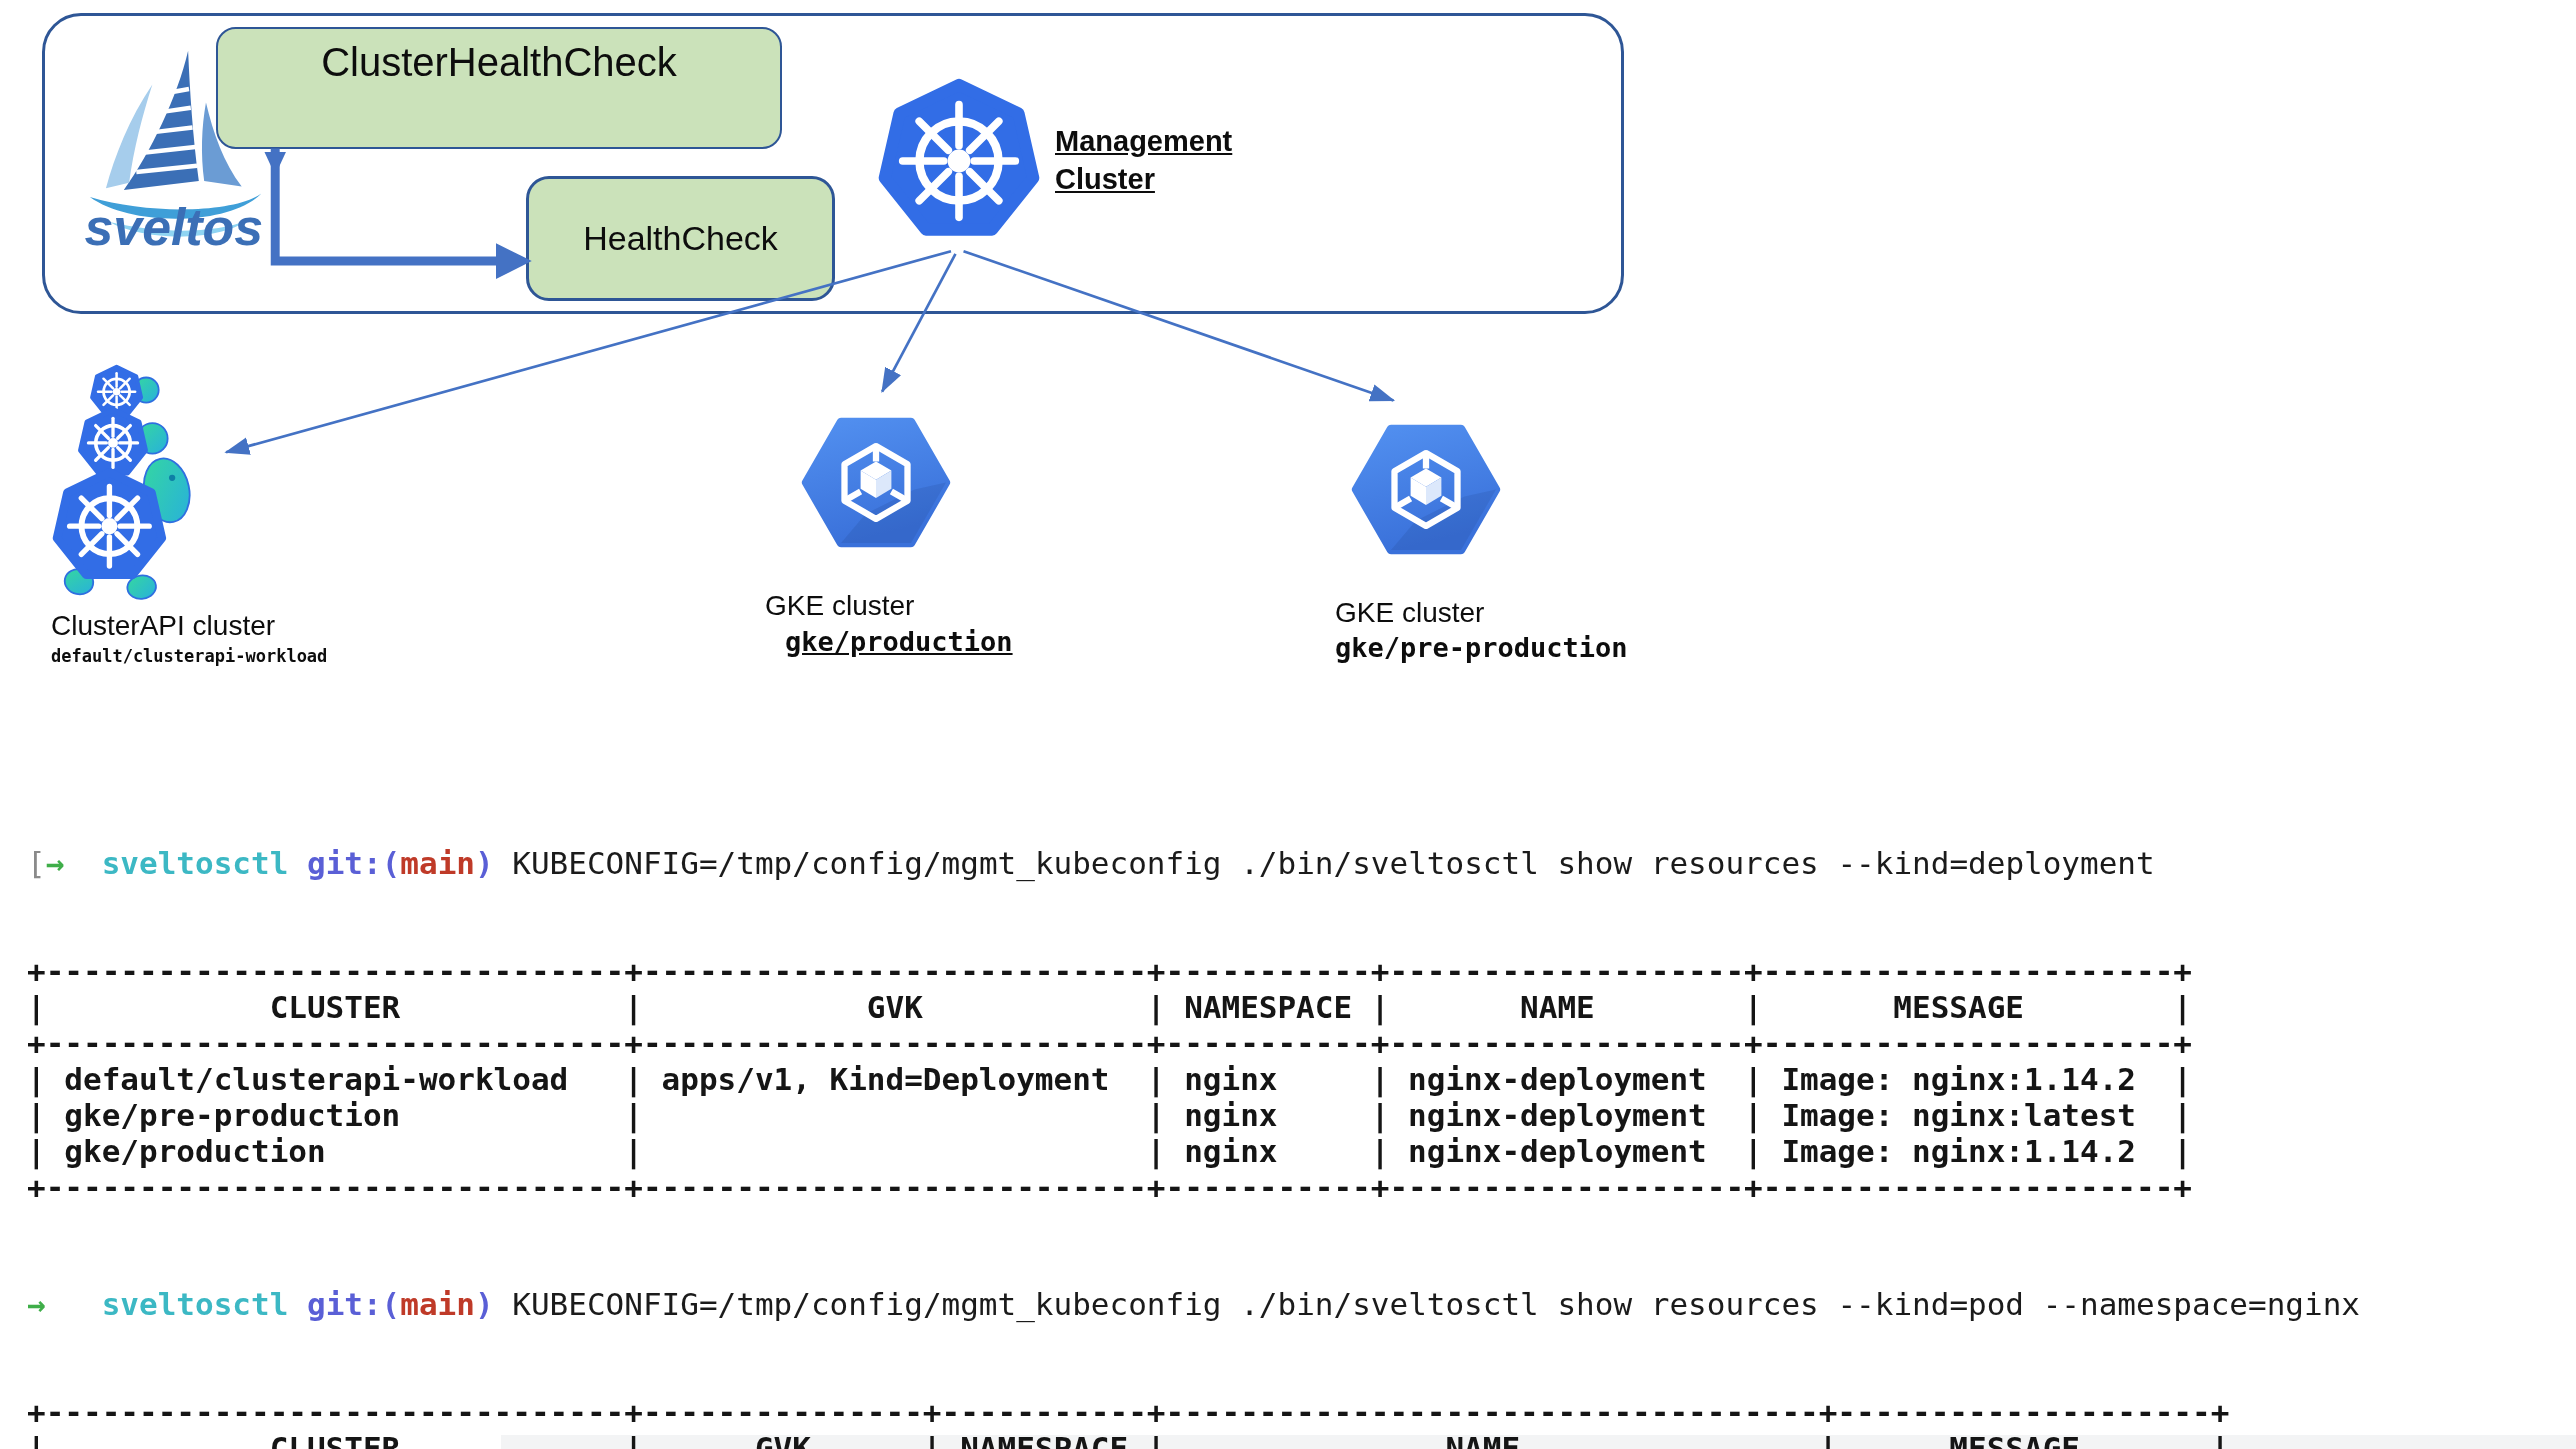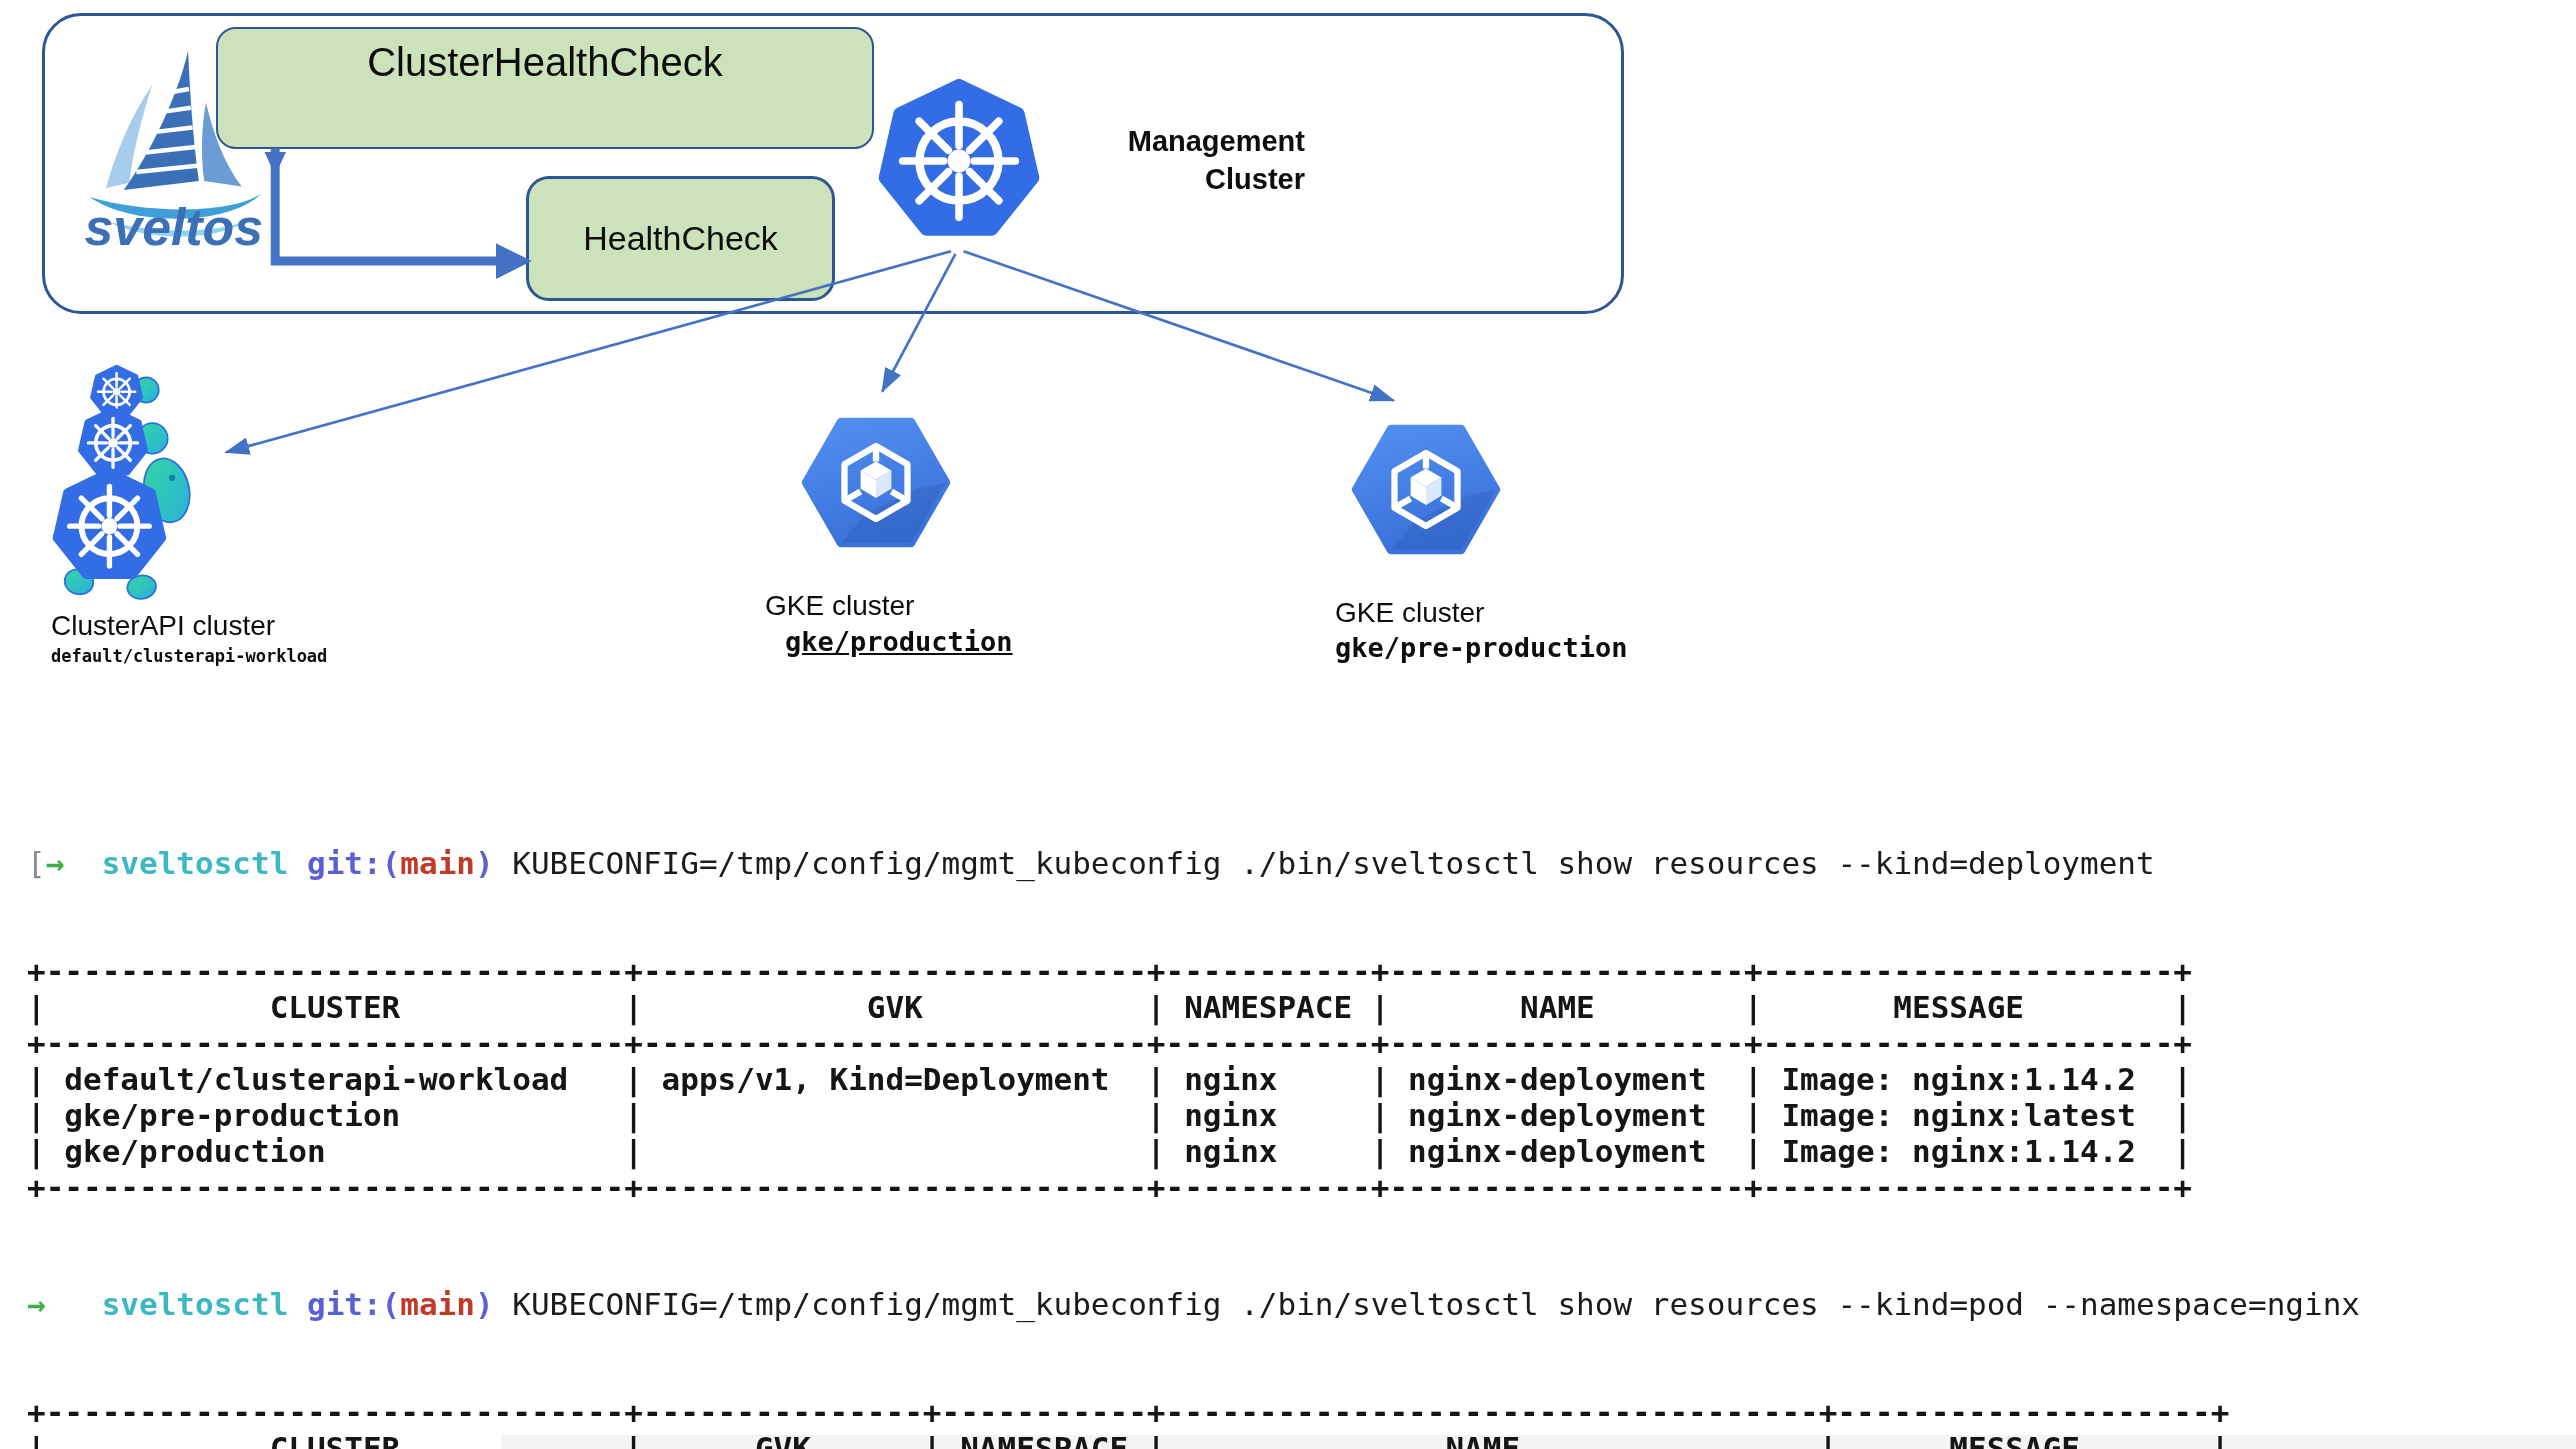--- a/index.html
+++ b/index.html
@@ -4,28 +4,28 @@
 <style>
   html,body{margin:0;padding:0;background:#ffffff;width:2576px;height:1449px;overflow:hidden;
             font-family:"Liberation Sans",sans-serif;}
   .stage{position:relative;width:2576px;height:1449px;background:#fff;}
 
   
   .mgmt-box{position:absolute;left:42px;top:13.4px;width:1576px;height:295px;
             border:3.6px solid #2e5696;border-radius:39px;background:#fff;}
   .green-box{position:absolute;background:#cbe2ba;border:2.7px solid #2e5696;
              color:#0d0d0d;text-align:center;box-sizing:border-box;}
-  .chc-box{left:216px;top:27px;width:658px;height:122px;border-radius:19.7px;
+  .chc-box{left:216px;top:27px;width:566px;height:122px;border-radius:19.7px;
            font-size:40px;padding-top:10.7px;}
   .hc-box{left:526px;top:176px;width:309px;height:125px;border-radius:23px;border-width:3.6px;
           font-size:34px;display:flex;align-items:center;justify-content:center;}
   .sveltos-logo{position:absolute;left:47px;top:47px;}
   .k8s-mgmt{position:absolute;left:868px;top:70px;}
-  .mgmt-label{position:absolute;left:1055px;top:122px;width:250px;text-align:right;
-              font-size:29px;font-weight:700;line-height:38px;color:#0d0d0d;}
+  .mgmt-label{position:absolute;left:1055px;top:122px;width:250px;text-align:left;
+              font-size:29px;font-weight:700;line-height:38px;color:#0d0d0d;text-decoration:underline;}
   .arrows-overlay{position:absolute;left:0;top:0;pointer-events:none;}
 
   
   .capi-icon{position:absolute;left:52px;top:356px;}
   .gke-icon-1{position:absolute;left:799px;top:404px;}
   .gke-icon-2{position:absolute;left:1349px;top:411px;}
   .cluster-type{position:absolute;font-size:28px;color:#0d0d0d;}
   .cluster-name{position:absolute;font-family:"DejaVu Sans Mono",monospace;font-weight:700;color:#0d0d0d;}
   .capi-type{left:51px;top:610px;}
   .capi-name{left:51px;top:646px;font-size:17px;}

